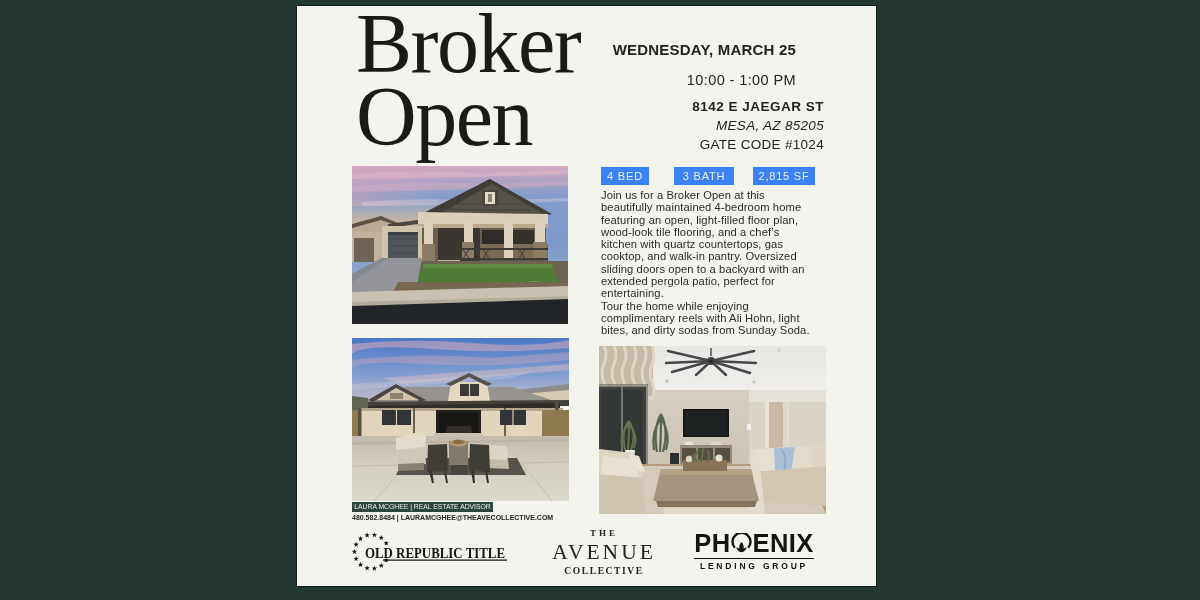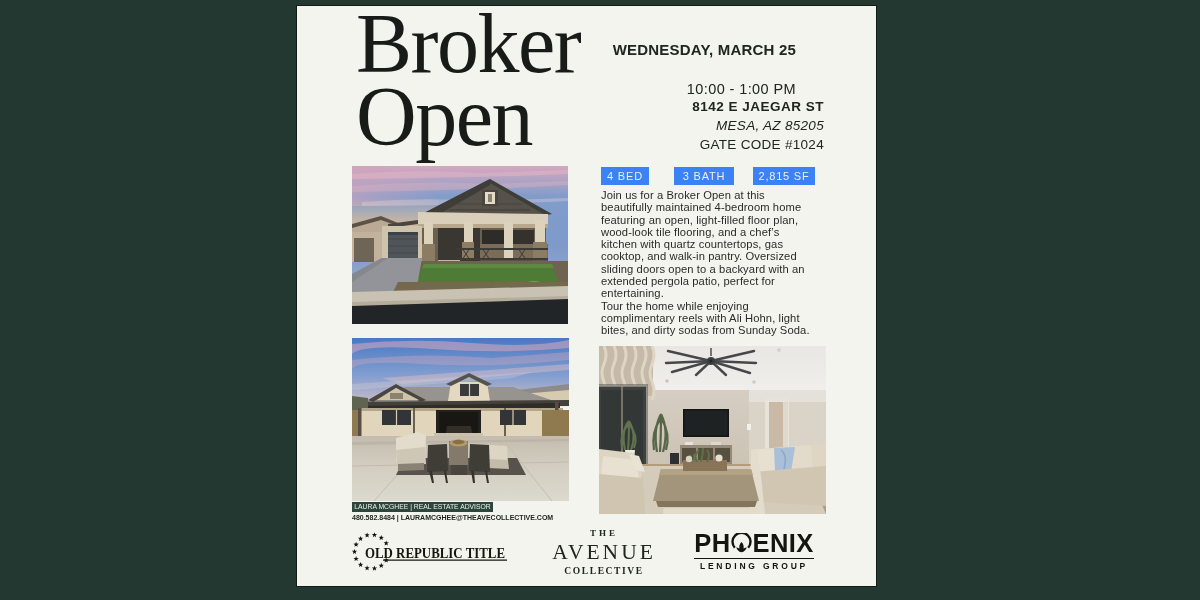--- a/index.html
+++ b/index.html
@@ -14,21 +14,21 @@
 <div id="stage">
 
   <div class="abs" style="left:0;top:0;width:1200px;height:600px;background:#233830;"></div>
 
   <div id="card"></div>
 
   <div class="abs" style="left:356px;top:7px;font-family:'Liberation Serif',serif;font-size:84px;line-height:73px;color:#191b19;letter-spacing:-1.5px;">Broker<br>Open</div>
 
   <div class="abs" style="left:473px;top:41px;width:323px;text-align:right;color:#20251f;">
     <div style="font-size:15px;font-weight:bold;letter-spacing:0.2px;">WEDNESDAY, MARCH 25</div>
-    <div style="font-size:14.5px;margin-top:23px;letter-spacing:0.4px;">10:00 - 1:00 PM</div>
+    <div style="font-size:14.5px;margin-top:14px;letter-spacing:0.4px;">10:00 - 1:00 PM</div>
   </div>
 
   <div class="abs" style="left:500px;top:99px;width:324px;text-align:right;color:#20251f;">
     <div style="font-size:13.5px;font-weight:bold;letter-spacing:0.5px;">8142 E JAEGAR ST</div>
     <div style="font-size:13.5px;margin-top:4px;letter-spacing:0.3px;font-style:italic;">MESA, AZ 85205</div>
     <div style="font-size:13.5px;margin-top:4px;letter-spacing:0.3px;">GATE CODE #1024</div>
   </div>
 
   <div class="tag" style="left:601px;top:166.5px;width:48px;">4 BED</div>
 

